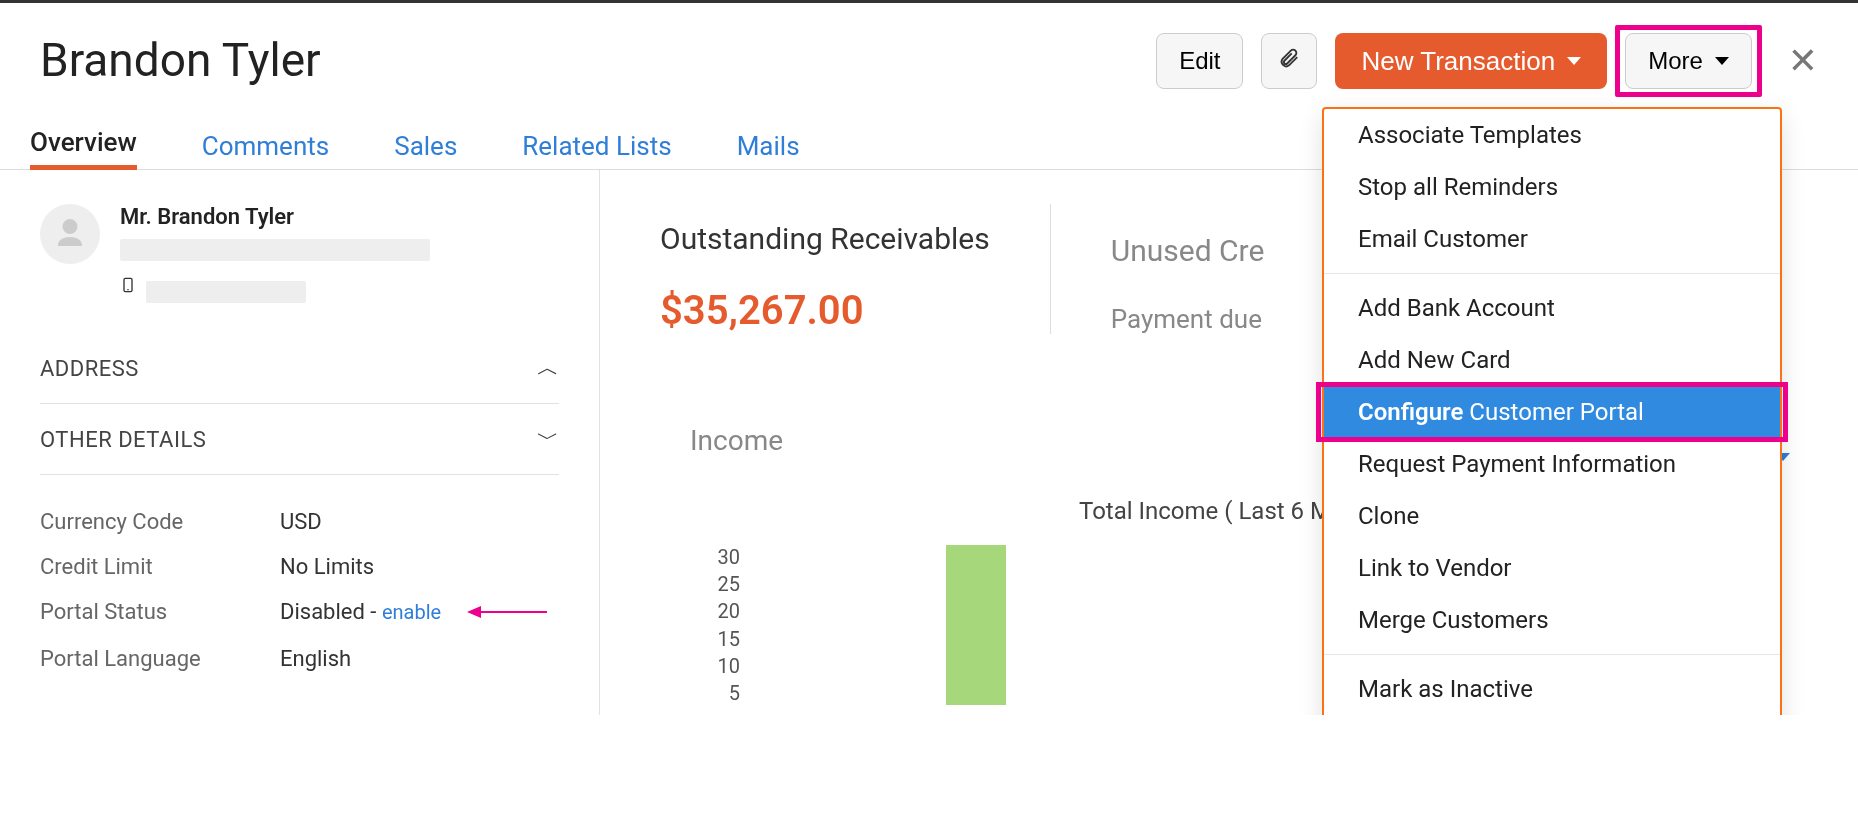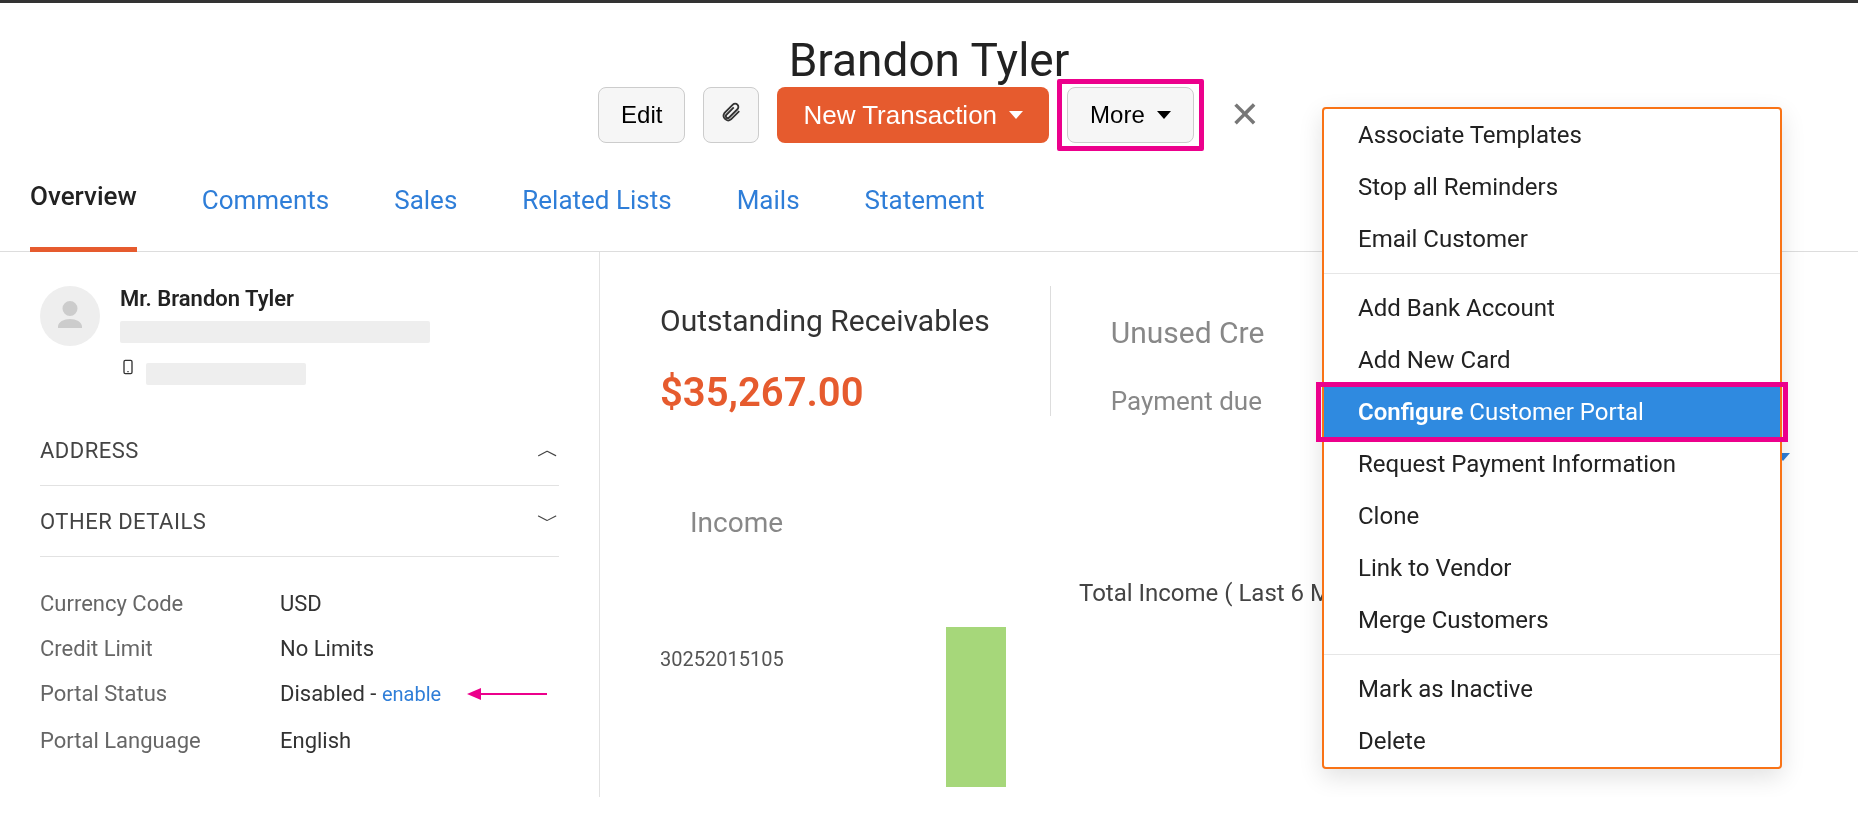--- a/index.html
+++ b/index.html
@@ -10,23 +10,22 @@
     color: #222;
   }
   .page {
     width: 1858px;
     position: relative;
     border-top: 3px solid #333;
   }
   
   .header {
     display: flex;
-    align-items: center;
+    align-items: flex-start;
     padding: 30px 40px 20px 40px;
-    flex-direction: column;
   }
   .page-title {
     font-size: 46px;
     font-weight: 400;
     color: #222;
     flex: 1;
   }
   .header-actions {
     display: flex;
     align-items: center;
@@ -87,21 +86,21 @@
   
   .tabs {
     display: flex;
     align-items: flex-end;
     gap: 65px;
     padding: 0 30px;
     border-bottom: 1px solid #ddd;
     font-size: 26px;
   }
   .tab {
-    padding: 18px 0 36px 0;
+    padding: 18px 0 8px 0;
     cursor: pointer;
     color: #2f7ed8;
     text-align: right;
   }
   .tab.active {
     color: #222;
     font-weight: 500;
     border-bottom: 5px solid #e65b2e;
     margin-bottom: -1px;
   }
@@ -186,24 +185,24 @@
     align-items: flex-end;
     height: 160px;
     position: relative;
     padding-left: 86px;
   }
   .y-axis {
     position: absolute;
     left: 0; top: 0; bottom: 0;
     width: 80px;
     display: flex;
-    flex-direction: row;
+    flex-direction: column;
     justify-content: space-between;
     text-align: right;
-    font-size: 20px; color: #555; margin-top: 20px;
+    font-size: 20px; color: #555;
   }
   .bar-slot {
     width: 70px;
     margin-left: 200px;
     display: flex; align-items: flex-end; height: 100%;
   }
   .bar {
     width: 60px;
     background: #a6d77a;
   }
@@ -276,21 +275,20 @@
       </div>
     </div>
   </div>
 
   <div class="tabs">
     <div class="tab active">Overview</div>
     <div class="tab">Comments</div>
     <div class="tab">Sales</div>
     <div class="tab">Related Lists</div>
     <div class="tab">Mails</div>
-    <div class="tab">Statement</div>
   </div>
 
   <div class="body">
     <div class="left">
       <div class="contact-row">
         <div class="avatar">
           <svg viewBox="0 0 24 24">
               <path d="M12 12a5 5 0 1 0-5-5 5 5 0 0 0 5 5zm0 2c-4 0-8 2-8 5v1h16v-1c0-3-4-5-8-5z"></path>
             </svg>
         </div>

